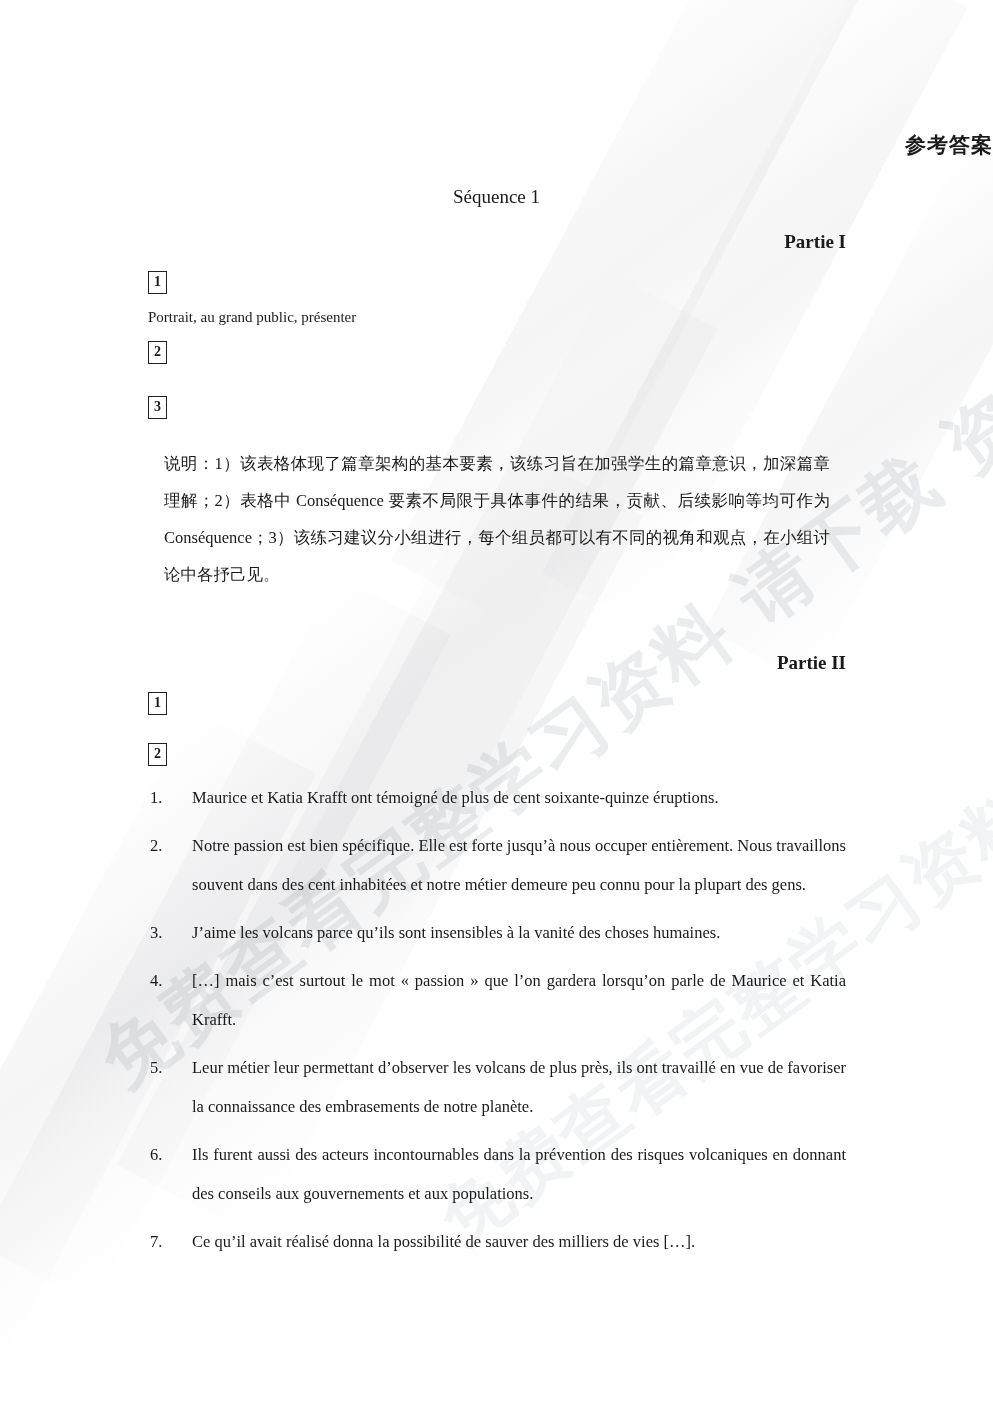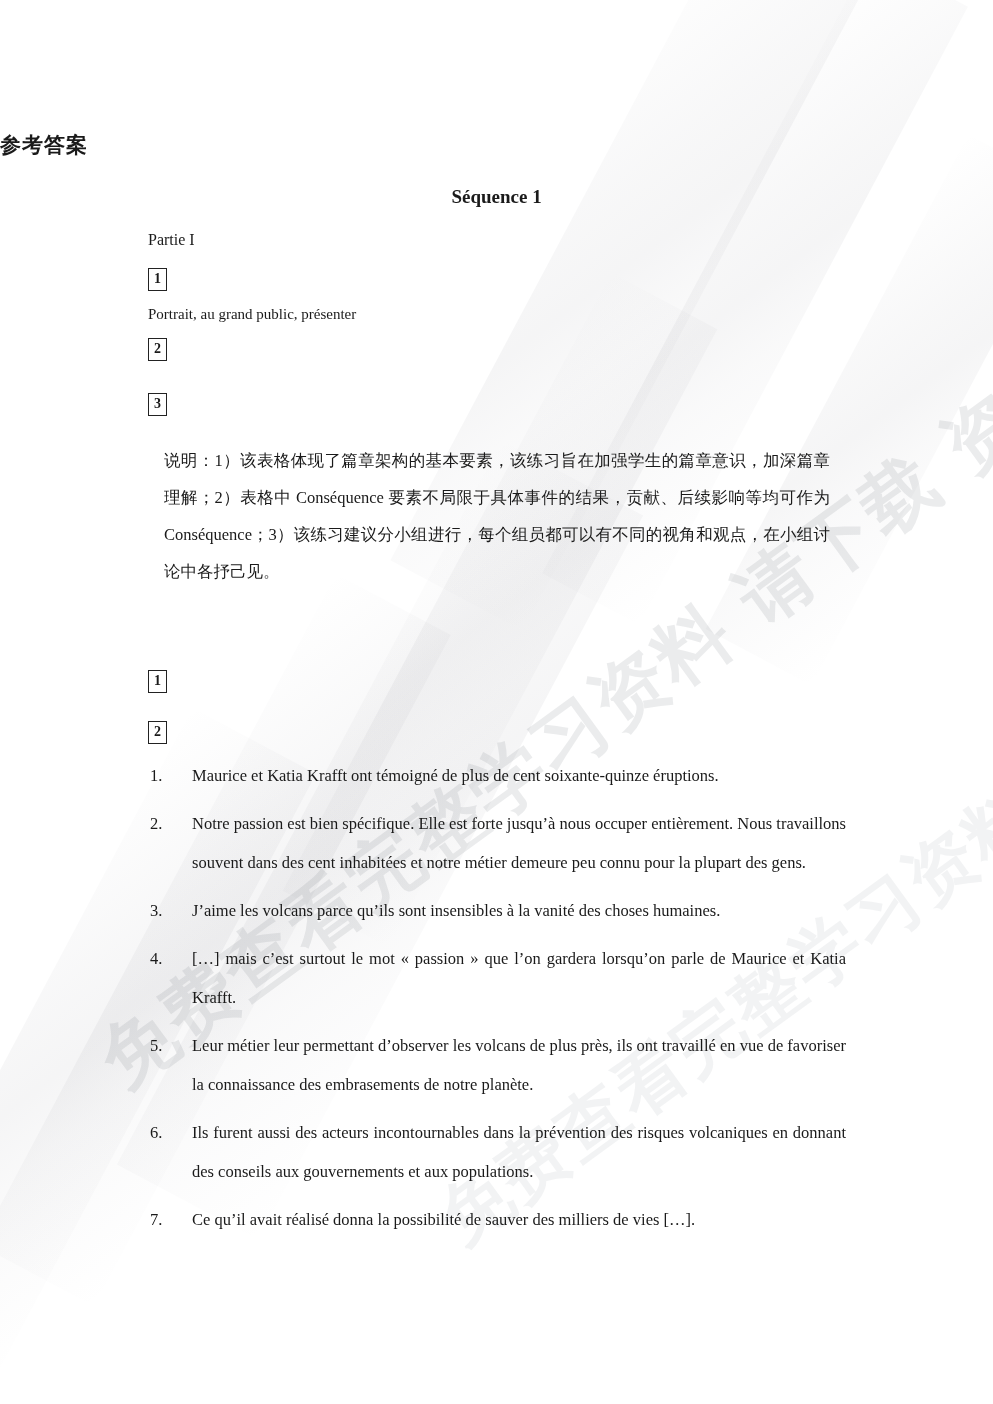--- a/index.html
+++ b/index.html
@@ -51,49 +51,50 @@
     color: rgba(108,112,122,0.085);
   }
 
   
   #content {
     position: relative;
     z-index: 2;
     padding: 0;
   }
   .doc-title {
-    text-align: left;
+    text-align: right;
     font-weight: 700;
     font-size: 21px;
     letter-spacing: 1px;
     margin: 0;
     position: absolute;
     left: 0; right: 0;
     top: 131px;
   }
   .doc-subtitle {
     text-align: center;
-    font-weight: 700;
+    font-weight: 400;
     font-size: 19px;
     margin: 0;
     position: absolute;
     left: 0; right: 0;
     top: 186px;
   }
   .body-col {
     position: absolute;
     left: 148px;
     top: 232px;
     width: 698px;
   }
   .section-heading {
-    font-weight: 400;
-    font-size: 16px;
+    font-weight: 700;
+    font-size: 19px;
     margin: 0 0 0 0;
     line-height: 1.0;
+    text-align: right;
   }
   .num-box {
     display: inline-block;
     border: 1px solid #222;
     font-weight: 700;
     font-size: 14px;
     line-height: 1;
     padding: 3px 4px 4px 4px;
     min-width: 9px;
     text-align: center;
@@ -204,20 +205,21 @@
       <div class="marker-row">
         <span class="num-box">3</span>
       </div>
 
       <div class="sp-10"></div>
 
       <div class="cn-para">说明：1）该表格体现了篇章架构的基本要素，该练习旨在加强学生的篇章意识，加深篇章理解；2）表格中 Conséquence 要素不局限于具体事件的结果，贡献、后续影响等均可作为 Conséquence；3）该练习建议分小组进行，每个组员都可以有不同的视角和观点，在小组讨论中各抒己见。</div>
 
       <div class="sp-44"></div>
 
+      <div class="section-heading">Partie II</div>
 
       <div class="sp-20"></div>
 
       <div class="marker-row">
         <span class="num-box">1</span>
       </div>
 
       <div class="sp-14"></div>
 
 

